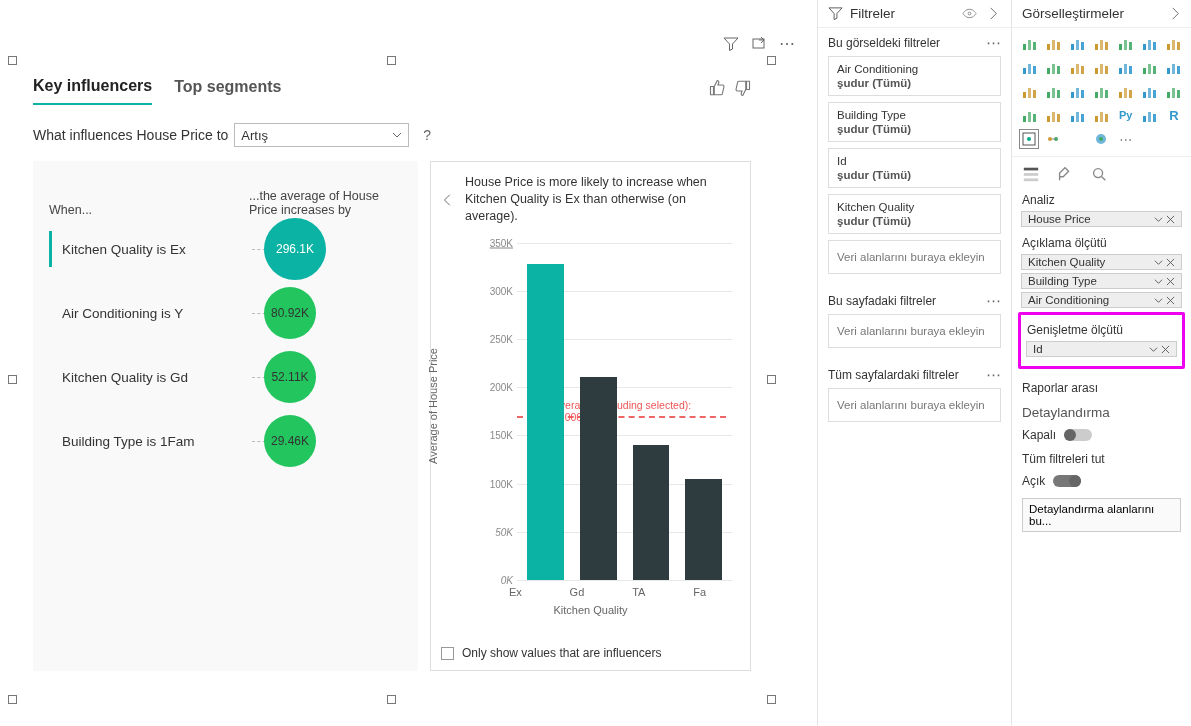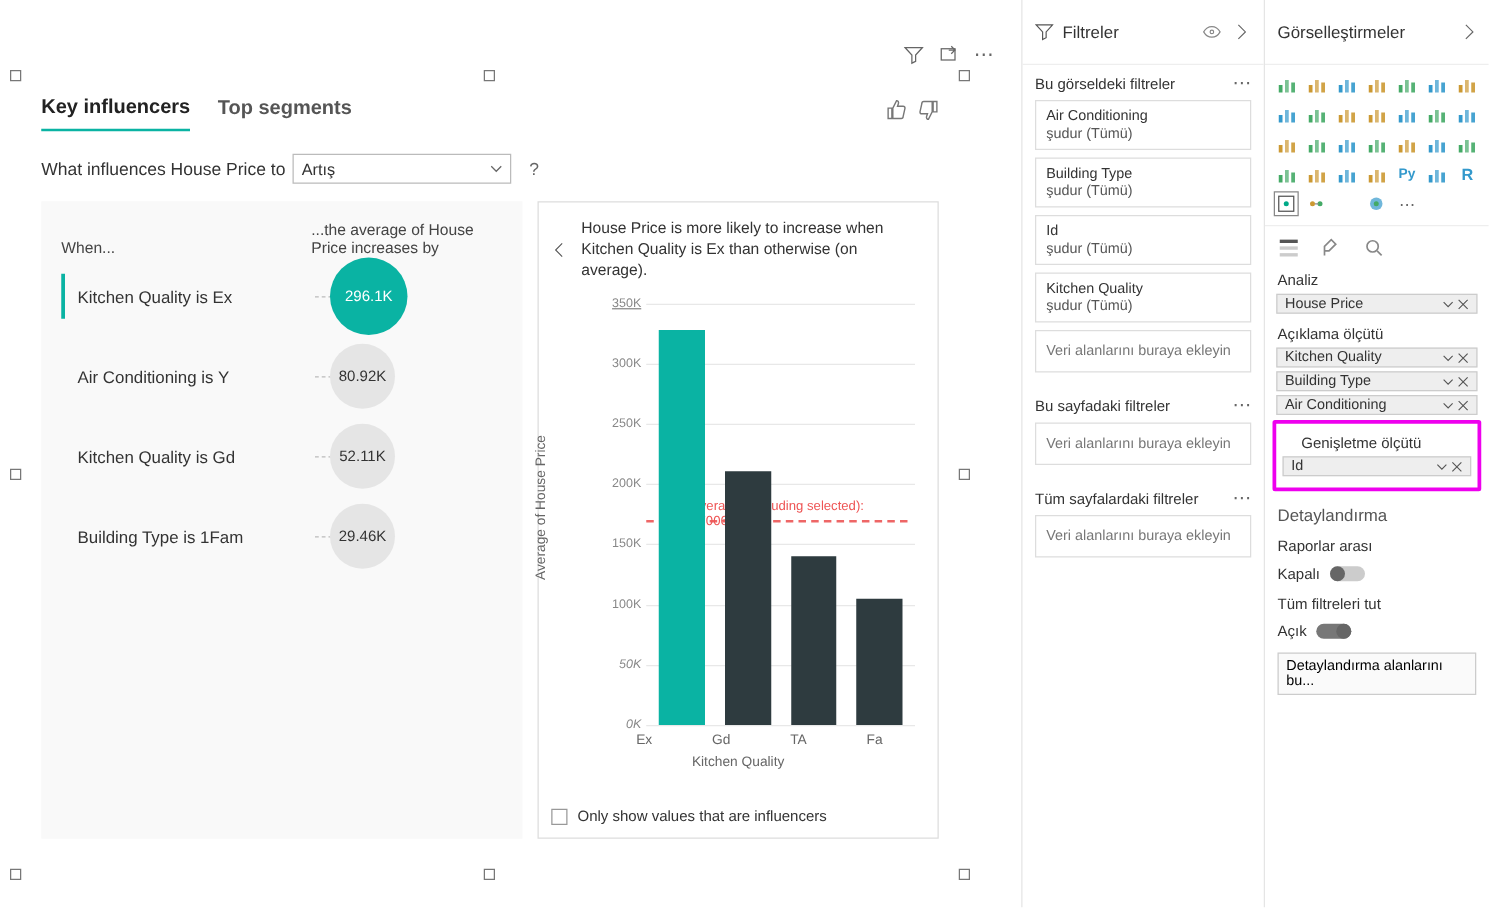--- a/index.html
+++ b/index.html
@@ -19,27 +19,27 @@
 .tabs .tab.active { color:#222; border-bottom:2px solid #0ab3a3; }
 .thumbs {margin-left:auto;display:flex;gap:6px;}
 .thumbs svg{width:18px;height:18px;color:#777}
 .question { margin-top:18px; font-size:14px; display:flex; align-items:center; gap:6px;}
 .dd{border:1px solid #bbb; height:24px; width:175px;display:inline-flex;align-items:center;padding:0 6px; font-size:13px; justify-content:space-between;}
 .qmark{color:#666;margin-left:8px;font-size:14px;}
 .body {display:flex; margin-top:14px; height:510px; gap:12px;}
 .left {flex:0 0 385px; background:#f9f9f9; padding:16px 0 16px 16px; }
 .headrow{display:flex; font-size:12.5px; color:#444;align-items:flex-end;}
 .headrow .h1{flex:0 0 200px;}
-.headrow .h2{flex:0 0 140px;}
+.headrow .h2{flex:0 0 140px;margin-top:12px;}
 .infrow{display:flex; align-items:center; height:64px; }
 .infrow .bar{width:3px; height:36px; background:transparent; margin-right:10px;}
 .infrow.sel .bar{background:#0ab3a3;}
 .infrow .lbl{flex:0 0 190px; font-size:13.5px; color:#333;}
 .infrow .line{width:30px;height:0;border-top:1.5px dashed #bbb;margin-right:-18px;}
-.bubble{width:52px;height:52px;border-radius:50%;background:#e5e5e5;display:flex;align-items:center;justify-content:center;font-size:12px;color:#333;}
+.bubble{width:52px;height:52px;border-radius:50%;background:#22c55e;display:flex;align-items:center;justify-content:center;font-size:12px;color:#333;}
 .infrow.sel .bubble{background:#0ab3a3;color:#fff;width:62px;height:62px;}
 
 .right{flex:1; border:1px solid #ddd; padding:12px 10px 10px 10px; display:flex;flex-direction:column;}
 .chead{display:flex;gap:10px;align-items:center;}
 .chead svg{width:14px;height:14px;color:#555;flex:0 0 auto;margin-top:2px;}
 .chead .txt{font-size:12.5px;color:#333;line-height:1.35;}
 .chart{flex:1;position:relative;margin-top:12px;}
 .ylabel{position:absolute;left:-2px;top:55%;transform:rotate(-90deg) translateY(-50%);transform-origin:left center;font-size:11px;color:#666;}
 .plot{position:absolute;left:42px;right:8px;top:6px;bottom:60px;}
 .grid{position:absolute;left:34px;right:0;height:0;border-top:1px solid #e8e8e8;}
@@ -49,29 +49,29 @@
 .bars{position:absolute;left:44px;right:10px;top:0;bottom:0;display:flex;align-items:flex-end;gap:16px;justify-content:space-around;}
 .bar-c{width:48px;background:#2e3b3f;}
 .bar-c.sel{background:#0ab3a3;}
 .xt{position:absolute;bottom:42px;left:44px;right:10px;display:flex;justify-content:space-around;font-size:11px;color:#666;}
 .xlabel{position:absolute;bottom:24px;left:0;right:0;text-align:center;font-size:11px;color:#666;}
 .chk{display:flex;gap:8px;align-items:center;font-size:12px;margin-top:6px;}
 .chk .box{width:13px;height:13px;border:1px solid #999;}
 
 
 .filters{flex:0 0 195px; border-left:1px solid #e5e5e5; border-right:1px solid #e5e5e5; background:#fff;}
-.pane-h{height:52px;display:flex;align-items:center;padding:0 10px;gap:7px;font-size:13.5px;border-bottom:1px solid #eee;}
+.pane-h{height:28px;display:flex;align-items:center;padding:0 10px;gap:7px;font-size:13.5px;border-bottom:1px solid #eee;}
 .pane-h.sm{font-size:13.5px;}
 .pane-h svg{width:15px;height:15px;}
 .pane-h .sp{margin-left:auto;display:flex;gap:9px;align-items:center;}
 .fsec{padding:8px 10px 12px 10px;}
 .fsec-h{font-size:12px;color:#333;margin-bottom:6px;display:flex;justify-content:space-between;align-items:center;}
 .fsec-h .dots{color:#666;font-size:15px;line-height:8px;}
 .fcard{border:1px solid #ddd;padding:6px 8px;margin-bottom:6px;font-size:11.5px;background:#fff;}
-.fcard .sub{color:#555;margin-top:2px;}
+.fcard .sub{color:#555;margin-top:2px;font-weight:bold;}
 .fwell{border:1px solid #ddd;padding:10px 8px;font-size:11.5px;color:#777;text-align:left;margin-top:6px;}
 
 
 .viz{flex:0 0 179px;background:#fff;position:relative;}
 .viz .pane-h{justify-content:space-between;padding-right:8px;}
 .gallery{padding:6px 8px;display:grid;grid-template-columns:repeat(7,18px);gap:6px 6px;justify-content:space-between;}
 .gallery .vi{width:18px;height:18px;display:flex;align-items:center;justify-content:center;font-size:13px;color:#4a6;}
 .gallery .vi.sel{outline:1px solid #888;}
 .ttabs{display:flex;gap:16px;padding:8px 10px 4px 10px;border-top:1px solid #eee;margin-top:2px;}
 .ttabs svg{width:18px;height:18px;color:#555;}
@@ -551,37 +551,37 @@
             <svg viewBox="0 0 10 10">
               <path d="M1 3l4 4 4-4" fill="none" stroke="#555"></path>
             </svg>
             <svg viewBox="0 0 10 10">
               <path d="M1 1l8 8M9 1l-8 8" stroke="#555"></path>
             </svg>
           </span>
         </div>
    </div>
    <div class="magenta">
-     <div class="section-lbl" style="padding-left:20px">Genişletme ölçütü</div>
+     <div class="section-lbl" style="padding-left:6px">Genişletme ölçütü</div>
      <div class="fieldbox" style="padding:0 6px">
        <div class="chip">
             <span>Id</span>
             <span class="ex">
               <svg viewBox="0 0 10 10">
                 <path d="M1 3l4 4 4-4" fill="none" stroke="#555"></path>
               </svg>
               <svg viewBox="0 0 10 10">
                 <path d="M1 1l8 8M9 1l-8 8" stroke="#555"></path>
               </svg>
             </span>
           </div>
      </div>
    </div>
+   <div class="section-lbl">Raporlar arası</div>
    <div class="section-lbl" style="font-size:13.5px;color:#555">Detaylandırma</div>
-   <div class="section-lbl">Raporlar arası</div>
    <div class="toggle">
         <span>Kapalı</span>
         <div class="tog off">
           <div class="knob" style="left:0"></div>
         </div>
       </div>
    <div class="section-lbl">Tüm filtreleri tut</div>
    <div class="toggle">
         <span>Açık</span>
         <div class="tog on">

